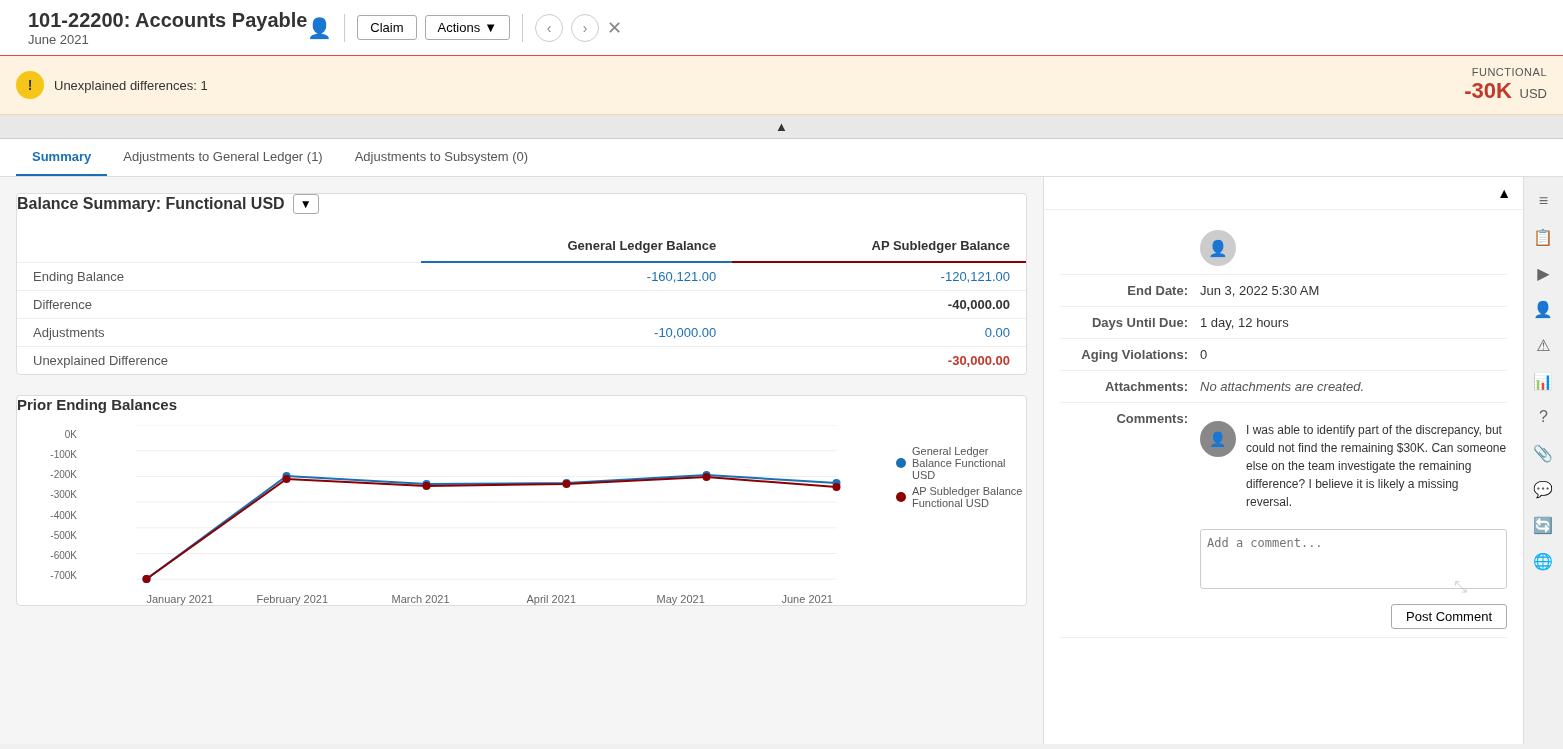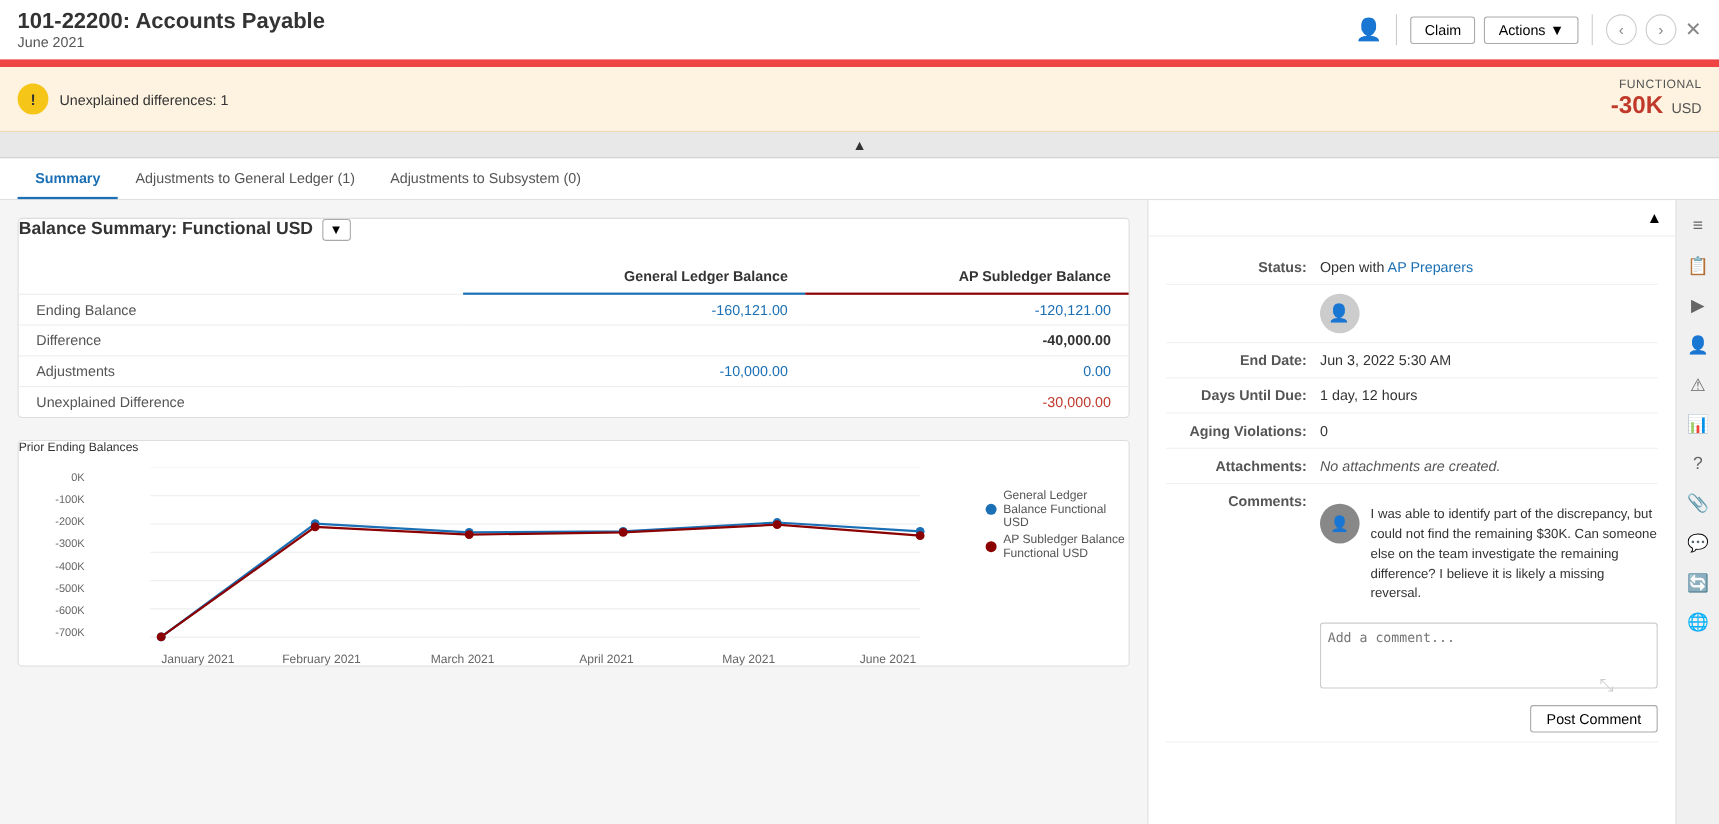--- a/index.html
+++ b/index.html
@@ -1,19 +1,19 @@
 <!DOCTYPE html>
 <html><head>
   <meta charset="utf-8">
   <style>
     * { box-sizing: border-box; margin: 0; padding: 0; }
     body { font-family: Arial, sans-serif; font-size: 13px; background: #f0f0f0; color: #333; width: 1563px; min-height: 749px; overflow: hidden; }
 
     
-    .header { background: #fff; padding: 8px 16px; display: flex; align-items: center; justify-content: space-between; border-bottom: 7px solid #ef4444; min-height: 56px; }
+    .header { background: #fff; padding: 8px 28px; display: flex; align-items: center; border-bottom: 1px solid #ef4444; min-height: 56px; }
     .header-left h1 { font-size: 20px; font-weight: bold; color: #333; }
     .header-left p { font-size: 13px; color: #555; }
     .header-right { display: flex; align-items: center; gap: 8px; }
     .header-right .divider { width: 1px; height: 28px; background: #ccc; margin: 0 4px; }
     .btn-claim { background: #fff; border: 1px solid #aaa; border-radius: 3px; padding: 4px 12px; cursor: pointer; font-size: 13px; }
     .btn-actions { background: #fff; border: 1px solid #aaa; border-radius: 3px; padding: 4px 12px; cursor: pointer; font-size: 13px; display: flex; align-items: center; gap: 4px; }
     .nav-btn { background: none; border: 1px solid #ccc; border-radius: 50%; width: 28px; height: 28px; cursor: pointer; display: flex; align-items: center; justify-content: center; font-size: 14px; color: #888; }
     .close-btn { background: none; border: none; cursor: pointer; font-size: 18px; color: #888; }
     .person-icon { font-size: 20px; color: #888; }
 
@@ -46,23 +46,23 @@
     
     .balance-table { width: 100%; border-collapse: collapse; }
     .balance-table th { text-align: right; padding: 8px 16px; font-size: 13px; font-weight: bold; border-bottom: 2px solid; }
     .balance-table th.gl { border-bottom-color: #1a6fb5; color: #333; }
     .balance-table th.ap { border-bottom-color: #8b0000; color: #333; }
     .balance-table td { padding: 6px 16px; font-size: 13px; }
     .balance-table td:first-child { text-align: left; color: #555; }
     .balance-table td.gl-val { text-align: right; color: #1a6fb5; }
     .balance-table td.ap-val { text-align: right; color: #1a6fb5; }
     .balance-table td.black-val { text-align: right; color: #333; font-weight: bold; }
-    .balance-table td.red-val { text-align: right; color: #c0392b; font-weight: normal; }
+    .balance-table td.red-val { text-align: right; color: #c0392b; font-weight: bold; }
     .balance-table .row-sep td { border-top: 1px solid #eee; }
-    .chart-title { font-size: 11px; font-weight: normal; margin-bottom: 12px; }
+    .chart-title { font-size: 15px; font-weight: bold; margin-bottom: 12px; }
     .chart-container { display: flex; gap: 8px; }
     .chart-area { flex: 1; position: relative; height: 180px; }
     .chart-legend { font-size: 11px; color: #555; display: flex; flex-direction: column; gap: 4px; width: 130px; padding-top: 20px; }
     .legend-item { display: flex; align-items: center; gap: 6px; }
     .legend-dot { width: 10px; height: 10px; border-radius: 50%; flex-shrink: 0; }
 
     
     .right-panel { width: 480px; background: #fff; border-left: 1px solid #ddd; display: flex; flex-direction: column; overflow: hidden; position: relative; }
     .right-panel-header { display: flex; align-items: center; justify-content: space-between; padding: 8px 12px; border-bottom: 1px solid #eee; }
     .right-panel-content { flex: 1; overflow-y: auto; padding: 12px 16px; }
@@ -235,27 +235,20 @@
     </div>
   </div>
 
   <div class="right-panel">
     <div class="right-panel-header">
       <span></span>
       <button style="background:none;border:none;cursor:pointer;font-size:14px;">▲</button>
     </div>
     <div class="right-panel-content">
 
-      <div class="info-row">
-        <span class="info-label">Status:</span>
-        <span class="info-value">
-          <span>Open with</span>
-          <a href="#">AP Preparers</a>
-        </span>
-      </div>
 
       <div class="preparer-row">
         <div class="preparer-avatar">👤</div>
       </div>
 
       <div class="info-row">
         <span class="info-label">End Date:</span>
         <span class="info-value">Jun 3, 2022 5:30 AM</span>
       </div>
 

